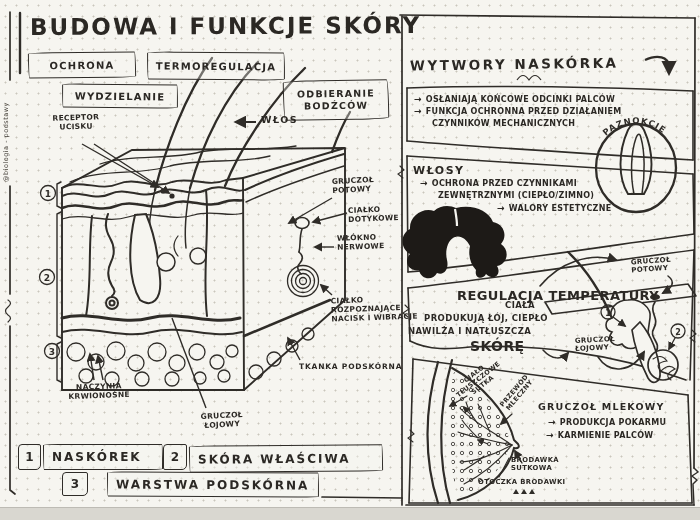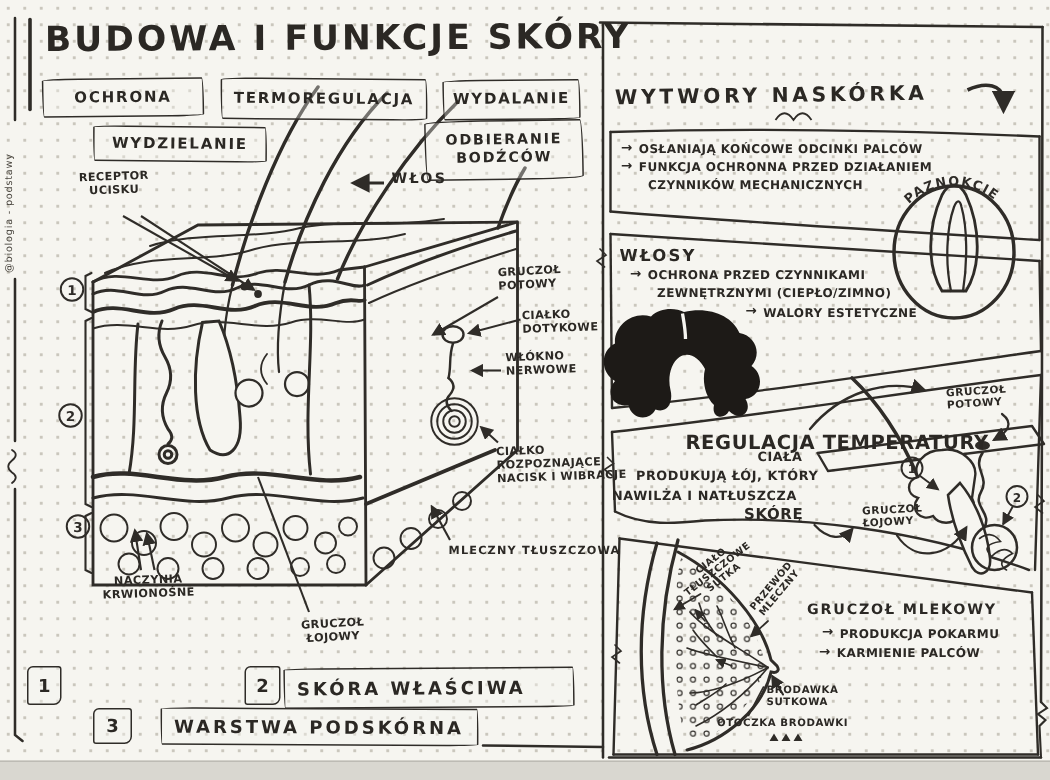--- a/index.html
+++ b/index.html
@@ -282,23 +282,20 @@
 
   <div class="t title" style="left:30px;top:13px">BUDOWA I FUNKCJE SKÓRY</div>
   <div class="handle">@biologia - podstawy</div>
 
   <div class="fbox" style="left:28px;top:52px;width:106px;height:24px;transform:rotate(-.6deg)">
       <span>OCHRONA</span>
     </div>
   <div class="fbox" style="left:147px;top:52px;width:136px;height:26px;transform:rotate(.5deg)">
       <span>TERMOREGULACJA</span>
     </div>
-  <div class="fbox" style="left:295px;top:53px;width:90px;height:25px;transform:rotate(-.5deg)">
-      <span>WYDALANIE</span>
-    </div>
   <div class="fbox" style="left:62px;top:84px;width:114px;height:22px;transform:rotate(.6deg)">
       <span>WYDZIELANIE</span>
     </div>
   <div class="fbox" style="left:283px;top:80px;width:104px;height:38px;font-size:9.5px;flex-direction:column;line-height:1.25;transform:rotate(-.8deg)">
     <div>ODBIERANIE</div>
     <div>BODŹCÓW</div>
   </div>
 
   <div class="t sm ctr" style="left:40px;top:113px;width:72px;transform:rotate(-2deg)">
     <div>RECEPTOR</div>
@@ -315,33 +312,36 @@
   </div>
   <div class="t sm" style="left:337px;top:233px;transform:rotate(-2deg)">
     <div>WŁÓKNO</div>
     <div>NERWOWE</div>
   </div>
   <div class="t sm" style="left:331px;top:295px;transform:rotate(-2deg)">
     <div>CIAŁKO</div>
     <div>ROZPOZNAJĄCE</div>
     <div>NACISK I WIBRACJE</div>
   </div>
-  <div class="t sm" style="left:299px;top:362px;letter-spacing:.8px">MLECZNY TŁUSZCZOWA</div>
+  <div class="t sm" style="left:299px;top:362px;letter-spacing:.8px">TKANKA PODSKÓRNA</div>
   <div class="t sm ctr" style="left:62px;top:382px;width:74px;transform:rotate(-2deg)">
     <div>NACZYNIA</div>
     <div>KRWIONOŚNE</div>
   </div>
   <div class="t sm ctr" style="left:194px;top:411px;width:56px;transform:rotate(-3deg)">
     <div>GRUCZOŁ</div>
     <div>ŁOJOWY</div>
   </div>
 
   <div class="legend-num" style="left:18px;top:444px;width:21px;height:24px">
       <span>1</span>
     </div>
+  <div class="legend-box" style="left:43px;top:444px;width:110px;height:24px">
+      <span>NASKÓREK</span>
+    </div>
   <div class="legend-num" style="left:163px;top:444px;width:22px;height:24px">
       <span>2</span>
     </div>
   <div class="legend-box" style="left:189px;top:445px;width:184px;height:25px;transform:rotate(-.4deg)">
       <span>SKÓRA WŁAŚCIWA</span>
     </div>
   <div class="legend-num" style="left:62px;top:472px;width:24px;height:22px">
       <span>3</span>
     </div>
   <div class="legend-box" style="left:107px;top:472px;width:202px;height:23px;transform:rotate(.3deg)">
@@ -370,23 +370,23 @@
   <div class="bullet" style="position:absolute;left:438px;top:191px">
     <span>ZEWNĘTRZNYMI (CIEPŁO/ZIMNO)</span>
   </div>
   <div class="bullet" style="position:absolute;left:497px;top:204px">
     <span class="ar">→</span>
     <span>WALORY ESTETYCZNE</span>
   </div>
 
   <div class="t" style="left:457px;top:288px;font-size:13px">REGULACJA TEMPERATURY</div>
   <div class="t" style="left:505px;top:300px;font-size:8.5px">CIAŁA</div>
-  <div class="t" style="left:424px;top:313px;font-size:8.5px">PRODUKUJĄ ŁÓJ, KTÓRY</div>
+  <div class="t" style="left:424px;top:313px;font-size:8.5px">PRODUKUJĄ ŁÓJ, CIEPŁO</div>
   <div class="t" style="left:408px;top:326px;font-size:8.5px">NAWILŻA I NATŁUSZCZA</div>
-  <div class="t" style="left:496px;top:338px;font-size:10px">SKÓRĘ</div>
+  <div class="t" style="left:470px;top:338px;font-size:14px">SKÓRĘ</div>
   <div class="t" style="left:631px;top:257px;font-size:7px;transform:rotate(-4deg)">
     <div>GRUCZOŁ</div>
     <div>POTOWY</div>
   </div>
   <div class="t" style="left:575px;top:336px;font-size:7px;transform:rotate(-3deg)">
     <div>GRUCZOŁ</div>
     <div>ŁOJOWY</div>
   </div>
 
   <div class="t" style="left:538px;top:401px;font-size:9.5px;letter-spacing:1.2px">GRUCZOŁ MLEKOWY</div>

